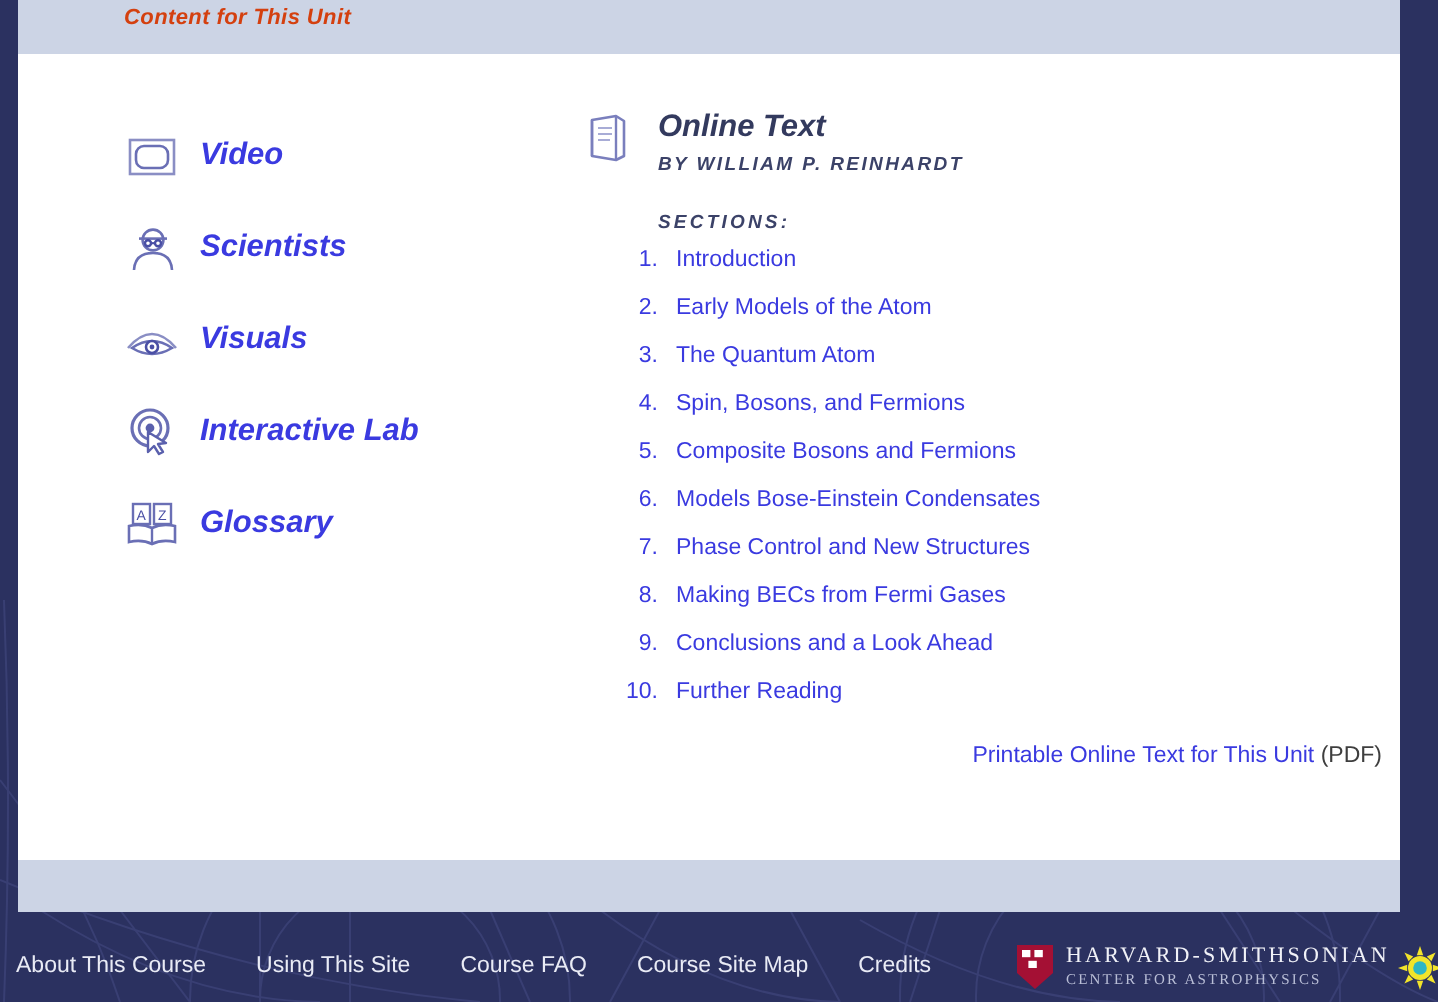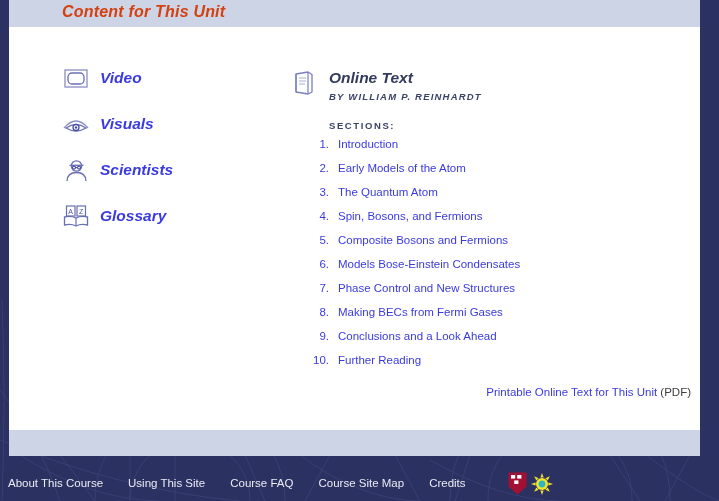--- a/index.html
+++ b/index.html
@@ -41,21 +41,21 @@
     width: 691px;
     height: 27px;
     background: #ccd4e5;
   }
   .header-title {
     position: absolute;
     left: 53px;
     top: 3px;
     font-style: italic;
     font-weight: bold;
-    font-size: 16px;
+    font-size: 11px;
     color: #d4400f;
     letter-spacing: 0.2px;
     white-space: nowrap;
   }
 
   .footer-band {
     position: absolute;
     left: 9px;
     top: 430px;
     width: 691px;
@@ -101,21 +101,20 @@
     color: #3a3ae0;
     white-space: nowrap;
   }
 
   
   .right-col {
     position: absolute;
     left: 282px;
     top: 28px;
     width: 400px;
-    margin-top: 14px;
   }
   .ot-head {
     display: flex;
     align-items: flex-start;
   }
   .ot-icon {
     width: 26px;
     height: 30px;
     flex: 0 0 26px;
     display: flex;
@@ -133,20 +132,21 @@
   }
   .ot-author {
     font-style: italic;
     font-weight: bold;
     font-size: 9.5px;
     color: #3b4268;
     letter-spacing: 1.2px;
     margin-top: 5px;
   }
   .ot-sections-label {
+    font-style: italic;
     font-weight: bold;
     font-size: 9.5px;
     color: #3b4268;
     letter-spacing: 1.6px;
     margin-top: 18px;
     margin-left: 38px;
   }
 
   .sections-list {
     margin-top: 7px;
@@ -291,44 +291,55 @@
         <svg width="24" height="19" viewBox="0 0 24 19">
           <rect x="1" y="1" width="22" height="17" fill="#fff" stroke="#8a8ec4" stroke-width="1.3"></rect>
           <rect x="4" y="4" width="16" height="11" rx="4" ry="4" fill="#fff" stroke="#6a6fb5" stroke-width="1.3"></rect>
         </svg>
       </span>
       <span class="menu-label">Video</span>
     </a>
 
     <a class="menu-item" href="#">
       <span class="menu-icon">
-        <svg width="26" height="17" viewBox="0 0 26 17">
-          <path d="M1 12 Q13 -2 25 12" fill="none" stroke="#8a8ec4" stroke-width="1.3"></path>
-          <path d="M3 12 Q13 18 23 12 Q13 5 3 12 Z" fill="#fff" stroke="#6a6fb5" stroke-width="1.3"></path>
-          <circle cx="13" cy="11.5" r="3" fill="#fff" stroke="#4a4fa5" stroke-width="1.3"></circle>
-          <circle cx="13" cy="11.5" r="1.2" fill="#4a4fa5"></circle>
-        </svg>
-      </span>
-      <span class="menu-label">Visuals</span>
-    </a>
-
-    <a class="menu-item" href="#">
-      <span class="menu-icon">
         <svg width="23" height="23" viewBox="0 0 23 23">
           <circle cx="11.5" cy="7" r="5.2" fill="#fff" stroke="#6a6fb5" stroke-width="1.3"></circle>
           <path d="M4.5 6.3 h14" stroke="#6a6fb5" stroke-width="1.3"></path>
           <circle cx="9" cy="8.6" r="1.5" fill="none" stroke="#4a4fa5" stroke-width="1.2"></circle>
           <circle cx="14" cy="8.6" r="1.5" fill="none" stroke="#4a4fa5" stroke-width="1.2"></circle>
           <path d="M10.5 8.6 h2" stroke="#4a4fa5" stroke-width="1.1"></path>
           <path d="M2 22 Q2.5 13.5 11.5 13.5 Q20.5 13.5 21 22" fill="#fff" stroke="#6a6fb5" stroke-width="1.3"></path>
         </svg>
       </span>
       <span class="menu-label">Scientists</span>
     </a>
 
+    <a class="menu-item" href="#">
+      <span class="menu-icon">
+        <svg width="26" height="17" viewBox="0 0 26 17">
+          <path d="M1 12 Q13 -2 25 12" fill="none" stroke="#8a8ec4" stroke-width="1.3"></path>
+          <path d="M3 12 Q13 18 23 12 Q13 5 3 12 Z" fill="#fff" stroke="#6a6fb5" stroke-width="1.3"></path>
+          <circle cx="13" cy="11.5" r="3" fill="#fff" stroke="#4a4fa5" stroke-width="1.3"></circle>
+          <circle cx="13" cy="11.5" r="1.2" fill="#4a4fa5"></circle>
+        </svg>
+      </span>
+      <span class="menu-label">Visuals</span>
+    </a>
+
+    <a class="menu-item" href="#">
+      <span class="menu-icon">
+        <svg width="24" height="24" viewBox="0 0 24 24">
+          <circle cx="11" cy="10" r="9" fill="#fff" stroke="#6a6fb5" stroke-width="1.6"></circle>
+          <circle cx="11" cy="10" r="5.5" fill="none" stroke="#6a6fb5" stroke-width="1.3"></circle>
+          <circle cx="11" cy="10" r="2.2" fill="#5a60ad"></circle>
+          <path d="M10 12 L10 22 L13 19 L15.5 23 L17.5 22 L15 18 L19 17.5 Z" fill="#fff" stroke="#5a60ad" stroke-width="1.2" stroke-linejoin="round"></path>
+        </svg>
+      </span>
+      <span class="menu-label">Interactive Lab</span>
+    </a>
 
 
     <a class="menu-item" href="#">
       <span class="menu-icon">
         <svg width="26" height="22" viewBox="0 0 26 22">
           <rect x="3.5" y="1" width="8.5" height="10" fill="#fff" stroke="#6a6fb5" stroke-width="1.2"></rect>
           <rect x="14" y="1" width="8.5" height="10" fill="#fff" stroke="#6a6fb5" stroke-width="1.2"></rect>
           <text x="7.6" y="9" font-family="Liberation Sans, sans-serif" font-size="7" fill="#4a4fa5" text-anchor="middle">A</text>
           <text x="18.2" y="9" font-family="Liberation Sans, sans-serif" font-size="7" fill="#4a4fa5" text-anchor="middle">Z</text>
           <path d="M13 13 Q8 10.5 1.5 12 L1.5 20 Q8 18.5 13 21 Q18 18.5 24.5 20 L24.5 12 Q18 10.5 13 13 Z" fill="#fff" stroke="#6a6fb5" stroke-width="1.3"></path>
@@ -422,20 +433,24 @@
   </div>
 </div>
 
 <div class="cfa-logo">
   <svg class="shield" viewBox="0 0 19 23">
     <path d="M0.5 0.5 h18 v14 L9.5 22.5 L0.5 14.5 Z" fill="#a41034"></path>
     <rect x="3" y="3" width="4.2" height="3.6" fill="#fff"></rect>
     <rect x="9.2" y="3" width="4.2" height="3.6" fill="#fff"></rect>
     <rect x="6.2" y="8.4" width="4.2" height="3.6" fill="#fff"></rect>
   </svg>
+  <div class="cfa-text">
+    <div class="cfa-line1">HARVARD-SMITHSONIAN</div>
+    <div class="cfa-line2">CENTER FOR ASTROPHYSICS</div>
+  </div>
   <svg class="sun-icon" viewBox="0 0 22 22">
     <g fill="#f2e42a">
       <circle cx="11" cy="11" r="6"></circle>
       <path d="M11 0 L12.6 4.6 L9.4 4.6 Z"></path>
       <path d="M11 22 L12.6 17.4 L9.4 17.4 Z"></path>
       <path d="M0 11 L4.6 9.4 L4.6 12.6 Z"></path>
       <path d="M22 11 L17.4 9.4 L17.4 12.6 Z"></path>
       <path d="M3.2 3.2 L7.6 5.3 L5.3 7.6 Z"></path>
       <path d="M18.8 18.8 L14.4 16.7 L16.7 14.4 Z"></path>
       <path d="M18.8 3.2 L16.7 7.6 L14.4 5.3 Z"></path>

